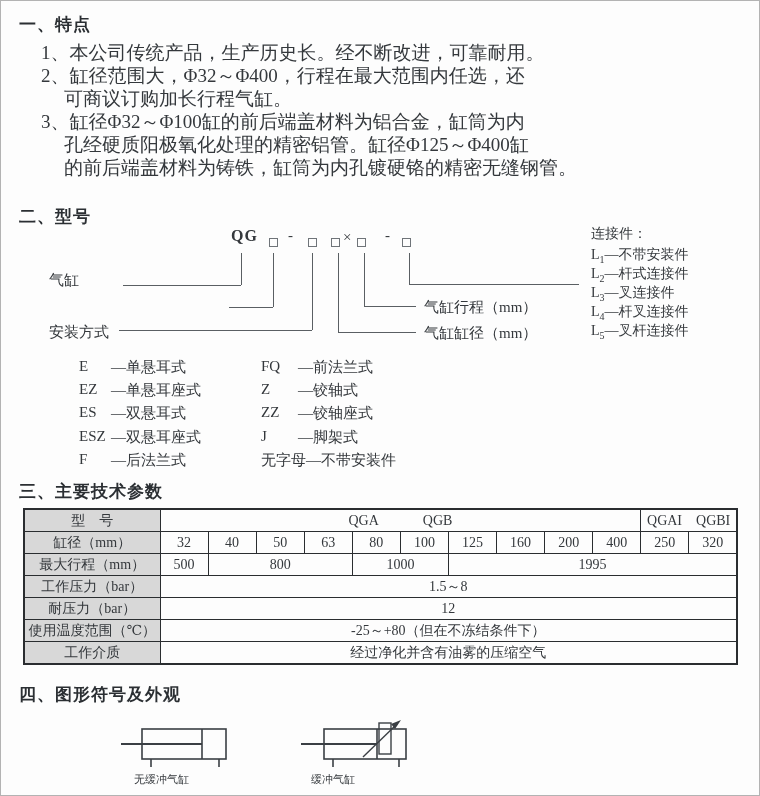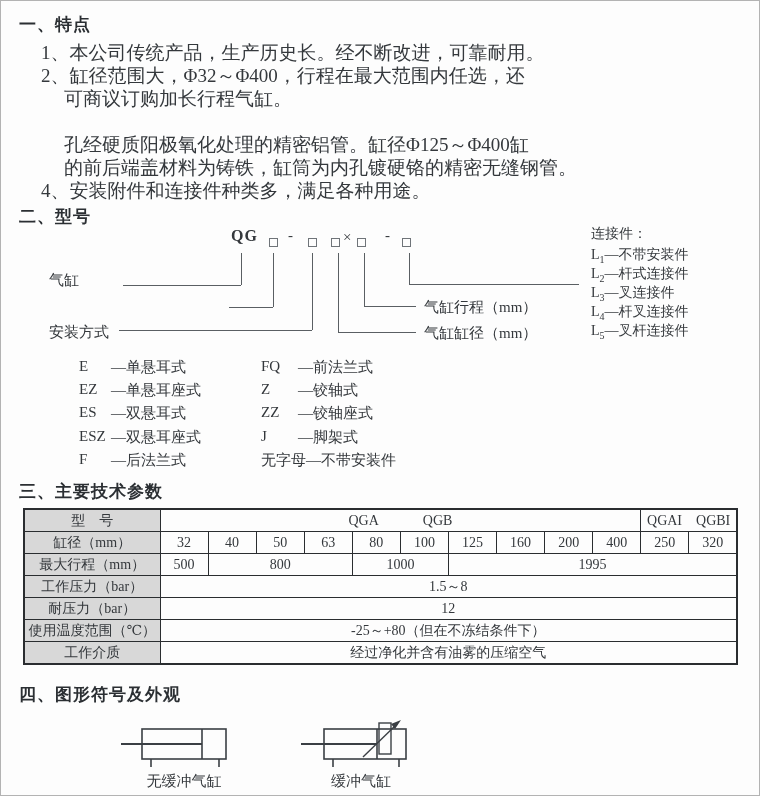--- a/index.html
+++ b/index.html
@@ -25,35 +25,35 @@
   .conn{position:absolute;left:590px;font-size:14px;white-space:nowrap;}
   .conn sub{font-size:10px;}
   
   #spec-table{position:absolute;left:22px;top:507px;width:715px;border-collapse:collapse;
               table-layout:fixed;border:2px solid var(--tborder);font-size:14px;}
   #spec-table td{border:1px solid var(--tborder);height:21px;padding:0 2px;
                  text-align:center;overflow:hidden;white-space:nowrap;}
   #spec-table td.rowlbl{background:var(--thbg);}
   .gapA{margin-left:44px;}
   .gapB{margin-left:14px;}
-  .symlabel{position:absolute;width:100px;text-align:center;font-size:15px;white-space:nowrap;}
+  .symlabel{position:absolute;width:100px;text-align:left;font-size:11px;white-space:nowrap;}
   svg{position:absolute;}
 </style>
 </head>
 <body>
 
 <div id="page">
 
   <div class="sec-h" style="left:18px;top:12px">一、特点</div>
   <div class="feat" style="left:40px;top:39px">1、本公司传统产品，生产历史长。经不断改进，可靠耐用。</div>
   <div class="feat" style="left:40px;top:62px">2、缸径范围大，Φ32～Φ400，行程在最大范围内任选，还</div>
   <div class="feat" style="left:63px;top:85px">可商议订购加长行程气缸。</div>
+  <div class="feat" style="left:40px;top:108px">3、缸径Φ32～Φ100缸的前后端盖材料为铝合金，缸筒为内</div>
   <div class="feat" style="left:63px;top:131px">孔经硬质阳极氧化处理的精密铝管。缸径Φ125～Φ400缸</div>
   <div class="feat" style="left:63px;top:154px">的前后端盖材料为铸铁，缸筒为内孔镀硬铬的精密无缝钢管。</div>
-  <div class="feat" style="left:40px;top:177px">4、安装附件和连接件种类多，满足各种用途。</div>
 
   <div class="sec-h" style="left:18px;top:204px">二、型号</div>
 
   <div class="modelcode" style="left:230px;top:226px">QG</div>
   <div class="pbox" style="left:268px;top:237px"></div>
   <div class="lbl15" style="left:287px;top:226px">-</div>
   <div class="pbox" style="left:307px;top:237px"></div>
   <div class="pbox" style="left:330px;top:237px"></div>
   <div class="lbl15" style="left:342px;top:228px">×</div>
   <div class="pbox" style="left:356px;top:237px"></div>

